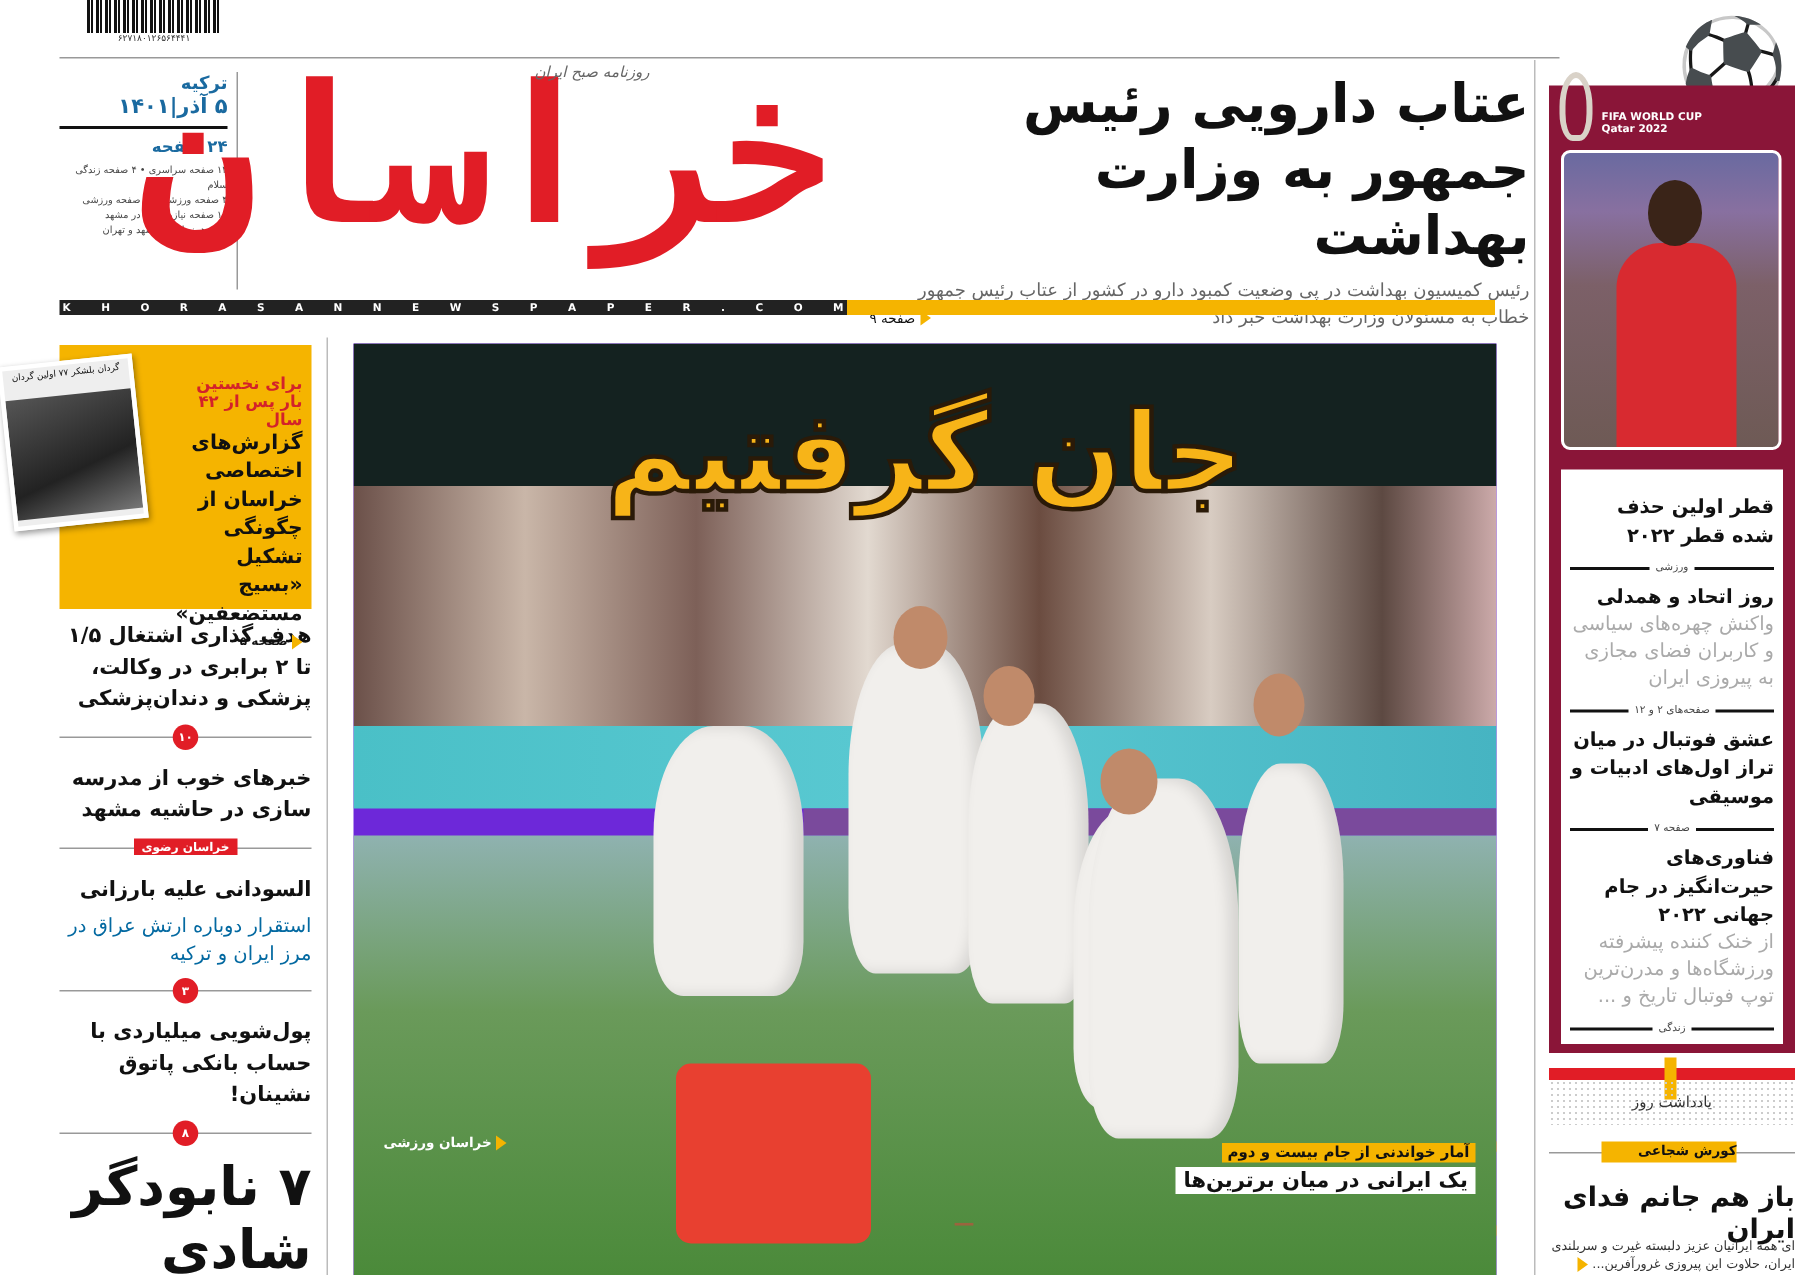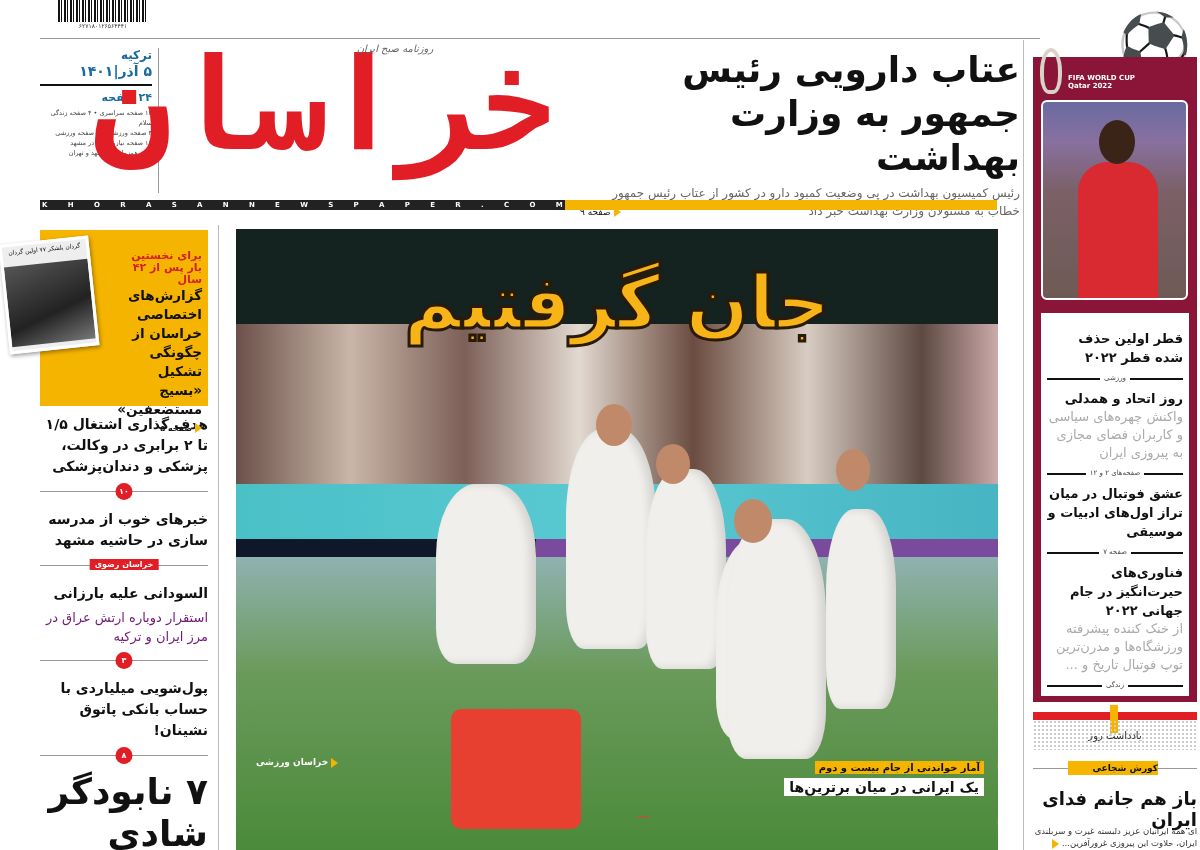--- a/index.html
+++ b/index.html
@@ -33,28 +33,28 @@
 .leftcol{left:40px;top:230px;width:168px}
 .colsep{left:218px;top:225px;width:1px;height:625px;background:#bbb}
 .promo{position:relative;height:176px;background:#f5b400;padding:20px 6px 0 0;text-align:right}
 .promo-img{position:absolute;left:-36px;top:10px;width:90px;height:110px;background:#eee;border:3px solid #fff;transform:rotate(-6deg);box-shadow:1px 2px 4px rgba(0,0,0,.4);overflow:hidden}
 .promo-img .ph-head{height:20px;font-size:6px;color:#111;text-align:center;padding-top:2px}
 .promo-img .ph-body{height:80px;background:linear-gradient(160deg,#555,#222 60%,#777)}
 .promo-kicker{color:#d3222a;font-size:11px;font-weight:bold;line-height:12px}
 .promo-title{font-size:13.5px;font-weight:bold;line-height:19px;color:#111}
 .promo-page{font-size:8px;font-weight:bold;margin-top:4px}
 .lstory{text-align:right;font-weight:bold;font-size:14px;line-height:21px;margin-top:8px}
-.lsub{text-align:right;color:#701a75;font-size:13px;line-height:19px;margin-top:4px}
+.lsub{text-align:right;color:#0369a1;font-size:13px;line-height:19px;margin-top:4px}
 .divline{position:relative;height:18px;margin-top:6px}
 .divline::before{content:"";position:absolute;left:0;right:0;top:8px;height:1px;background:#999}
 .circ{position:absolute;left:50%;top:0;transform:translateX(-50%);width:17px;height:17px;border-radius:50%;background:#e11d26;color:#fff;font-size:8px;line-height:17px;text-align:center;font-weight:bold}
 .tag{position:absolute;left:50%;top:2px;transform:translateX(-50%);background:#e11d26;color:#fff;font-size:8px;padding:1px 5px;font-weight:bold;white-space:nowrap}
 .big7{text-align:right;font-weight:bold;font-size:36px;line-height:42px;margin-top:6px}
 
-.hero{left:236px;top:229px;width:762px;height:621px;overflow:hidden;background:#0f172a}
+.hero{left:236px;top:229px;width:762px;height:621px;overflow:hidden;background:#6d28d9}
 .hero-sky{position:absolute;left:0;top:0;width:100%;height:95px;background:#142220}
 .hero-crowd{position:absolute;left:0;top:95px;width:100%;height:160px;background:linear-gradient(90deg,#6b5049,#c9b6a8 15%,#7d6058 30%,#e2d9d0 45%,#6b4c40 60%,#d8ccc2 75%,#5d4942 90%,#caa)}
 .hero-board{position:absolute;left:0;top:255px;width:100%;height:55px;background:linear-gradient(90deg,#4ac0c7,#5ac9d2 50%,#46b4c2)}
 .hero-purple{position:absolute;left:300px;top:310px;width:462px;height:18px;background:#7a4a9c}
 .hero-pitch{position:absolute;left:0;top:328px;width:100%;height:293px;background:linear-gradient(180deg,#8fb2b0,#6a9a5a 40%,#4b8a3a)}
 .hero-red{position:absolute;left:215px;top:480px;width:130px;height:120px;background:#e84030;border-radius:10px}
 .player{position:absolute;background:#f1efec;border-radius:40% 40% 20% 20%;box-shadow:inset -6px 0 10px rgba(0,0,0,.12)}
 .head{position:absolute;background:#c08a6a;border-radius:50%}
 .hero-title{position:absolute;left:0;right:0;top:30px;text-align:center;font-size:74px;font-weight:bold;color:#f7b418;-webkit-text-stroke:3px #2a1a08;font-family:"DejaVu Sans",sans-serif;letter-spacing:2px}
 .redlines{position:absolute;left:20px;top:271px;width:160px}

